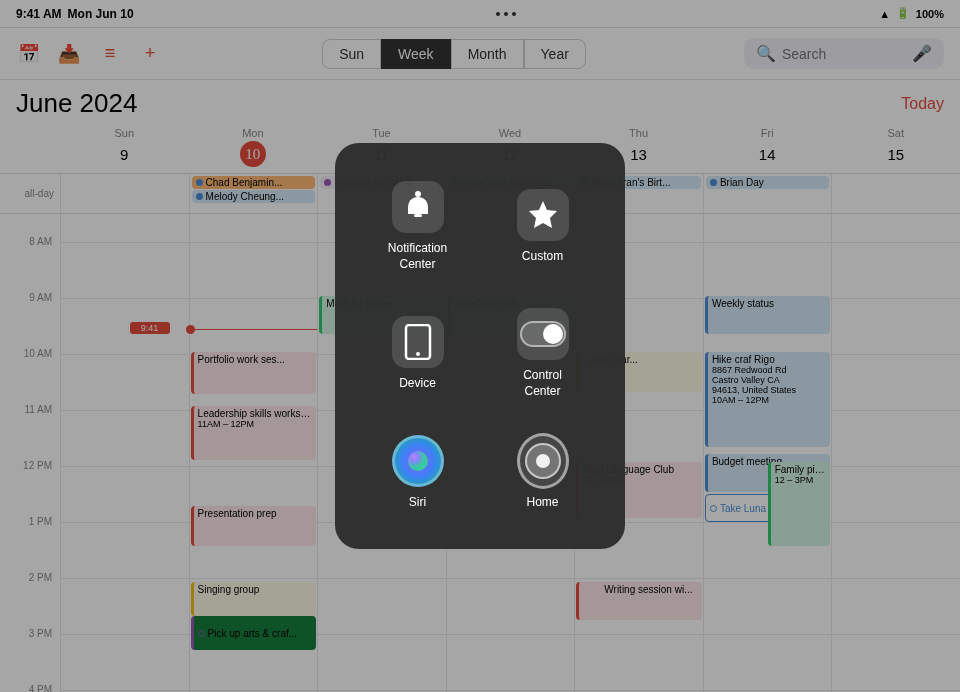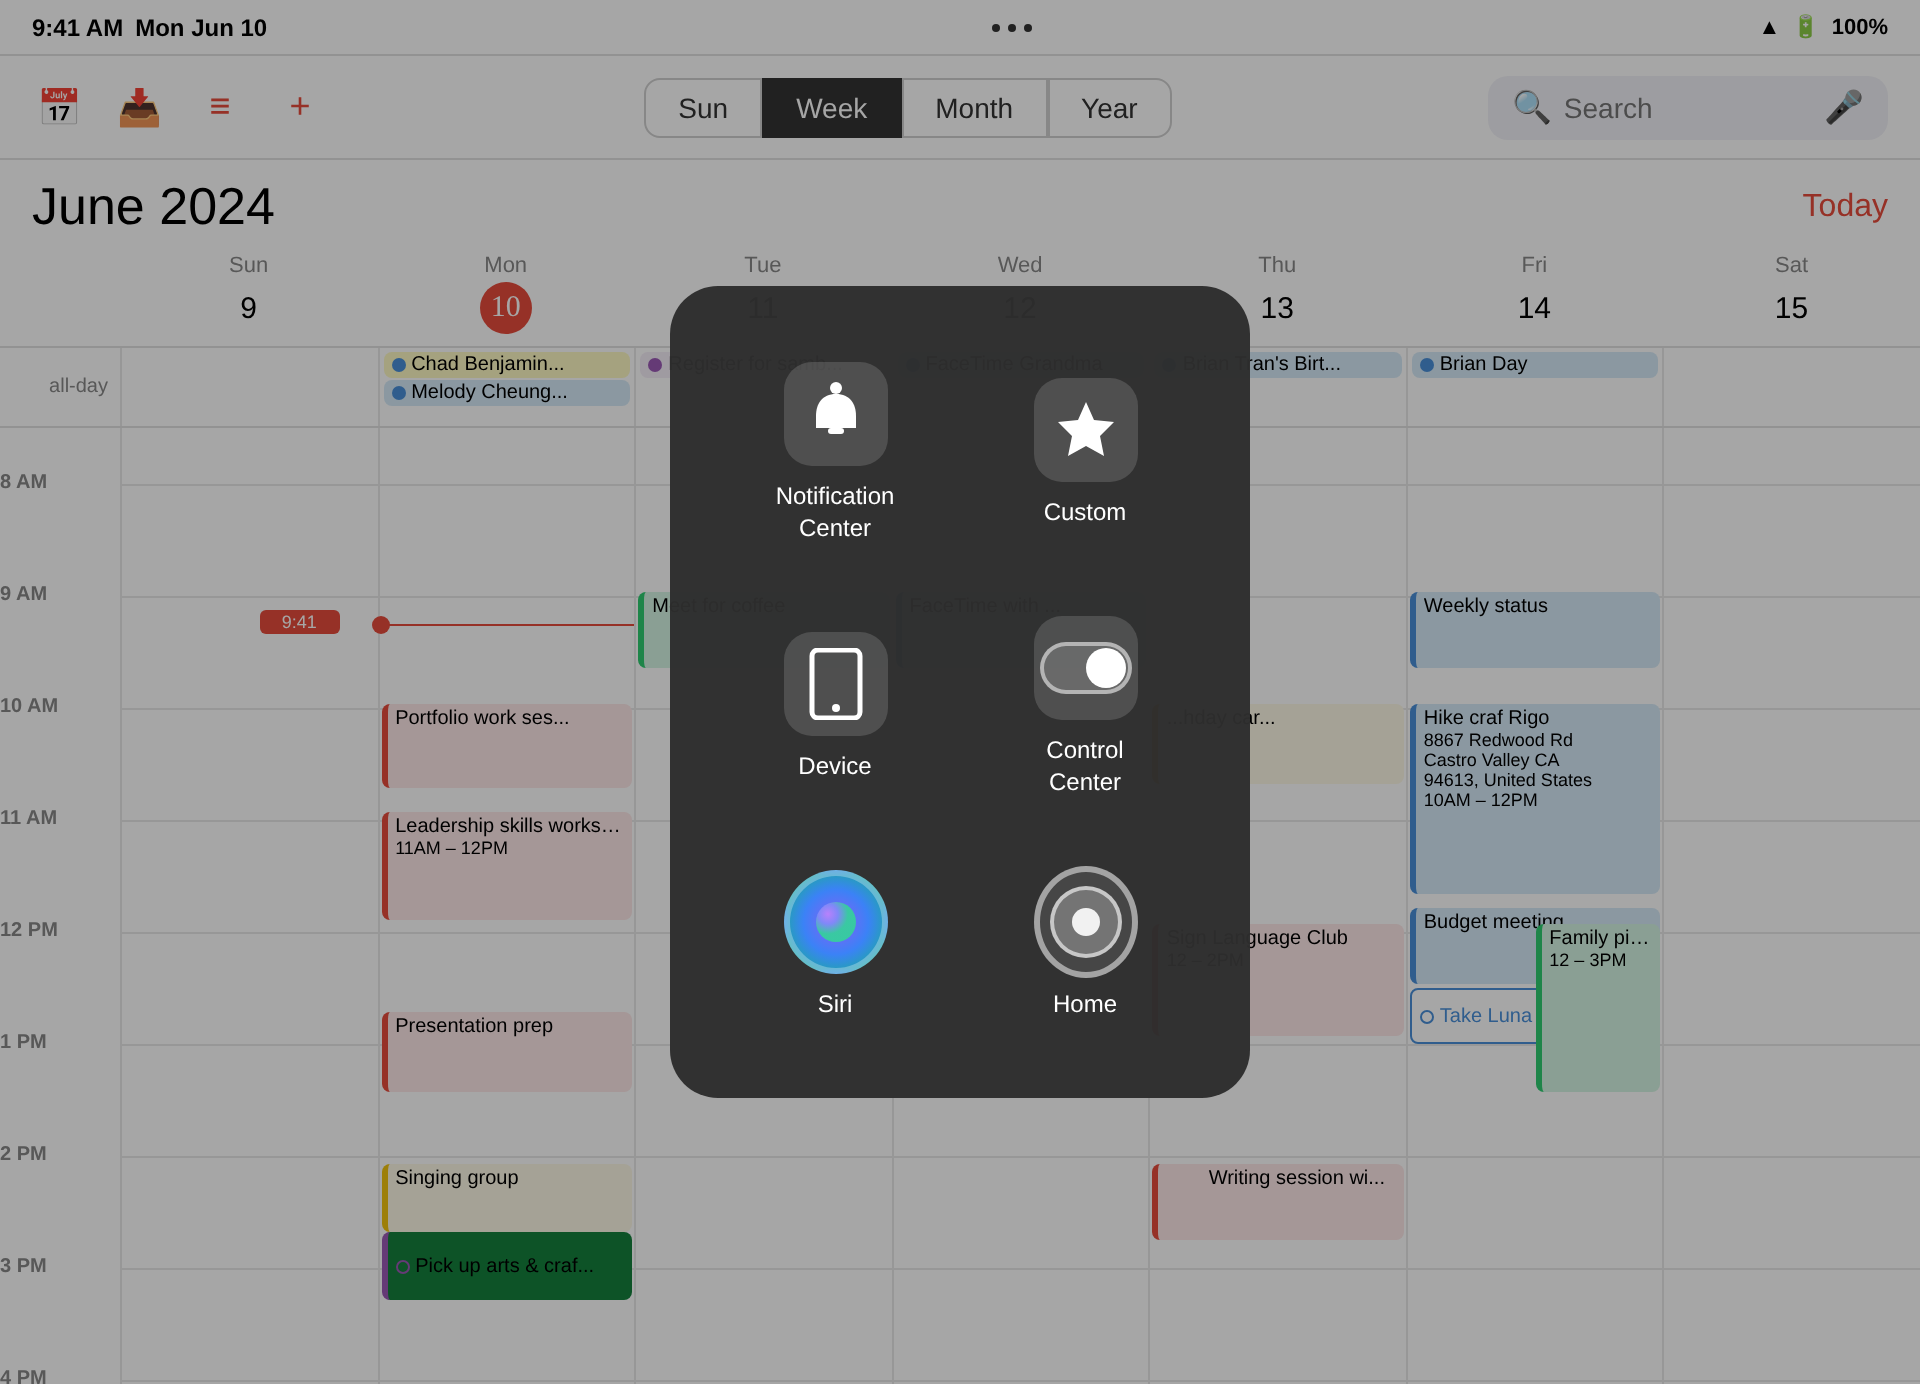--- a/index.html
+++ b/index.html
@@ -154,26 +154,26 @@
     }
     .time-col {
       width: 60px;
       flex-shrink: 0;
       background: #fff;
     }
     .time-slot {
       height: 56px;
       display: flex;
       align-items: flex-start;
+      justify-content: flex-end;
       padding-right: 8px;
       padding-top: 0;
       font-size: 10px;
       color: #888;
       position: relative;
-      font-weight: bold;
     }
     .time-slot span { position: relative; top: -6px; }
 
     .day-cols {
       flex: 1;
       display: flex;
       position: relative;
     }
     .day-col {
       flex: 1;
@@ -392,21 +392,21 @@
     <div class="day-num">15</div>
   </div>
 </div>
 
 <div class="allday-row">
   <div class="allday-label">all-day</div>
 
   <div class="allday-col"></div>
 
   <div class="allday-col">
-    <div class="allday-event" style="background:#fef9c3;">
+    <div class="allday-event" style="background:#fdba74;">
       <div class="ev-dot" style="background:#4A90D9;"></div>
       <span>Chad Benjamin...</span>
     </div>
     <div class="allday-event" style="background:#d6eaf8;">
       <div class="ev-dot" style="background:#4A90D9;"></div>
       <span>Melody Cheung...</span>
     </div>
   </div>
 
   <div class="allday-col">
@@ -482,21 +482,21 @@
     <div class="hour-line" style="top:252px;"></div>
     <div class="hour-line" style="top:308px;"></div>
     <div class="hour-line" style="top:364px;"></div>
     <div class="hour-line" style="top:420px;"></div>
     <div class="hour-line" style="top:476px;"></div>
 
     <div class="day-col"></div>
 
     <div class="day-col">
 
-      <div class="current-time-line" style="top:98px;">
+      <div class="current-time-line" style="top:115px;">
         <div class="current-time-dot"></div>
         <div class="time-badge">9:41</div>
       </div>
       <div class="cal-event" style="background:#fde8e8; border-left:3px solid #e74c3c; top:138px; height:42px;">
         <div class="ev-title">Portfolio work ses...</div>
       </div>
       <div class="cal-event" style="background:#fde8e8; border-left:3px solid #e74c3c; top:192px; height:54px;">
         <div class="ev-title">Leadership skills workshop</div>
         <div class="ev-sub">11AM – 12PM</div>
       </div>

